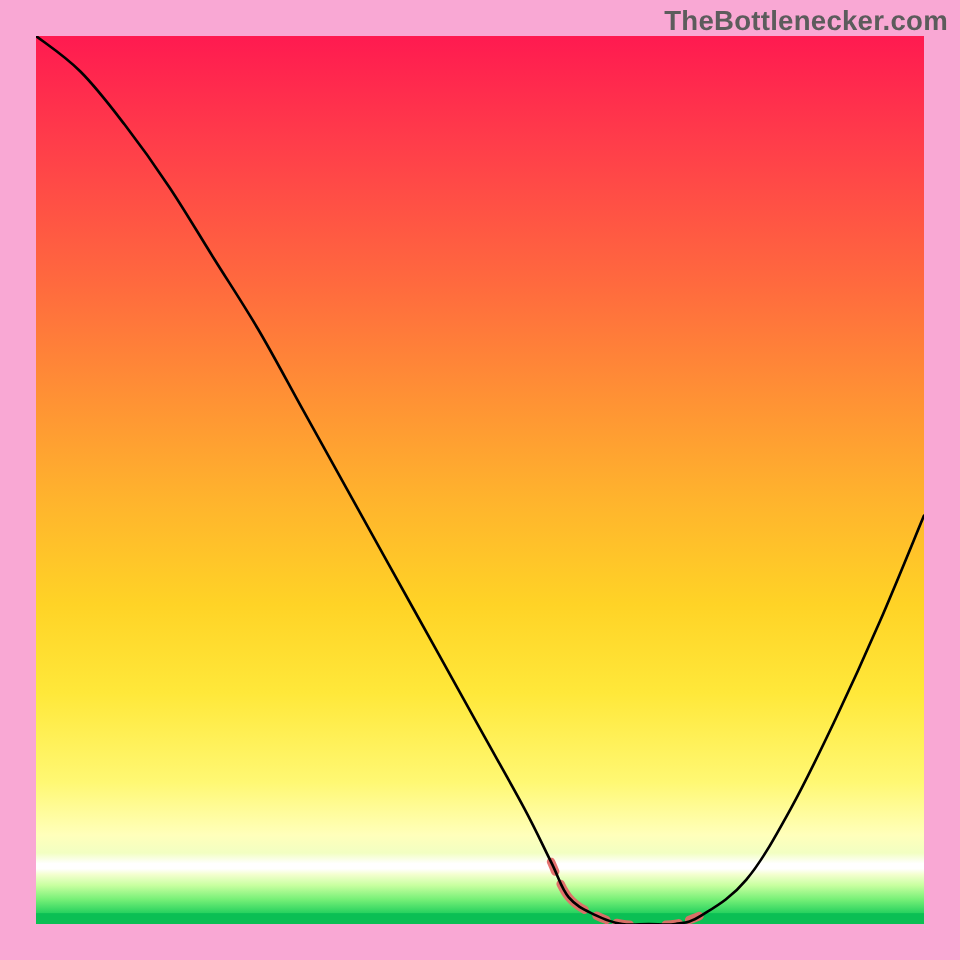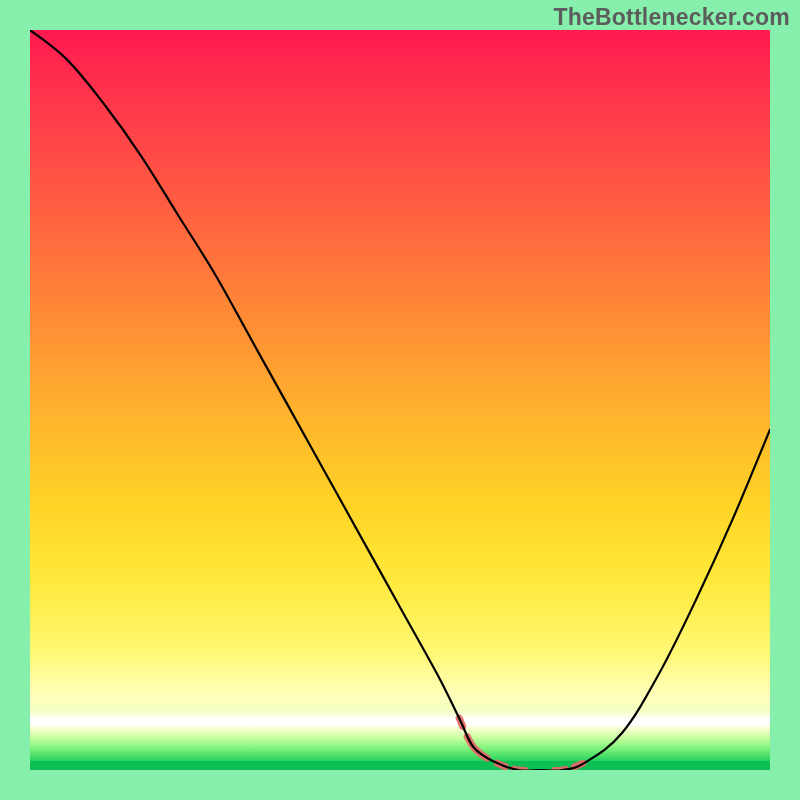--- a/index.html
+++ b/index.html
@@ -8,21 +8,21 @@
     width: 800px;
     height: 800px;
     background: #000;
     overflow: hidden;
     font-family: Arial, Helvetica, sans-serif;
   }
   .frame {
     position: relative;
     width: 800px;
     height: 800px;
-    background: #86efac;
+    background: #f9a8d4;
   }
   .watermark {
     position: absolute;
     top: 4px;
     right: 10px;
     color: #5c5c5c;
     font-size: 23px;
     font-weight: 600;
     letter-spacing: 0.2px;
     z-index: 10;

